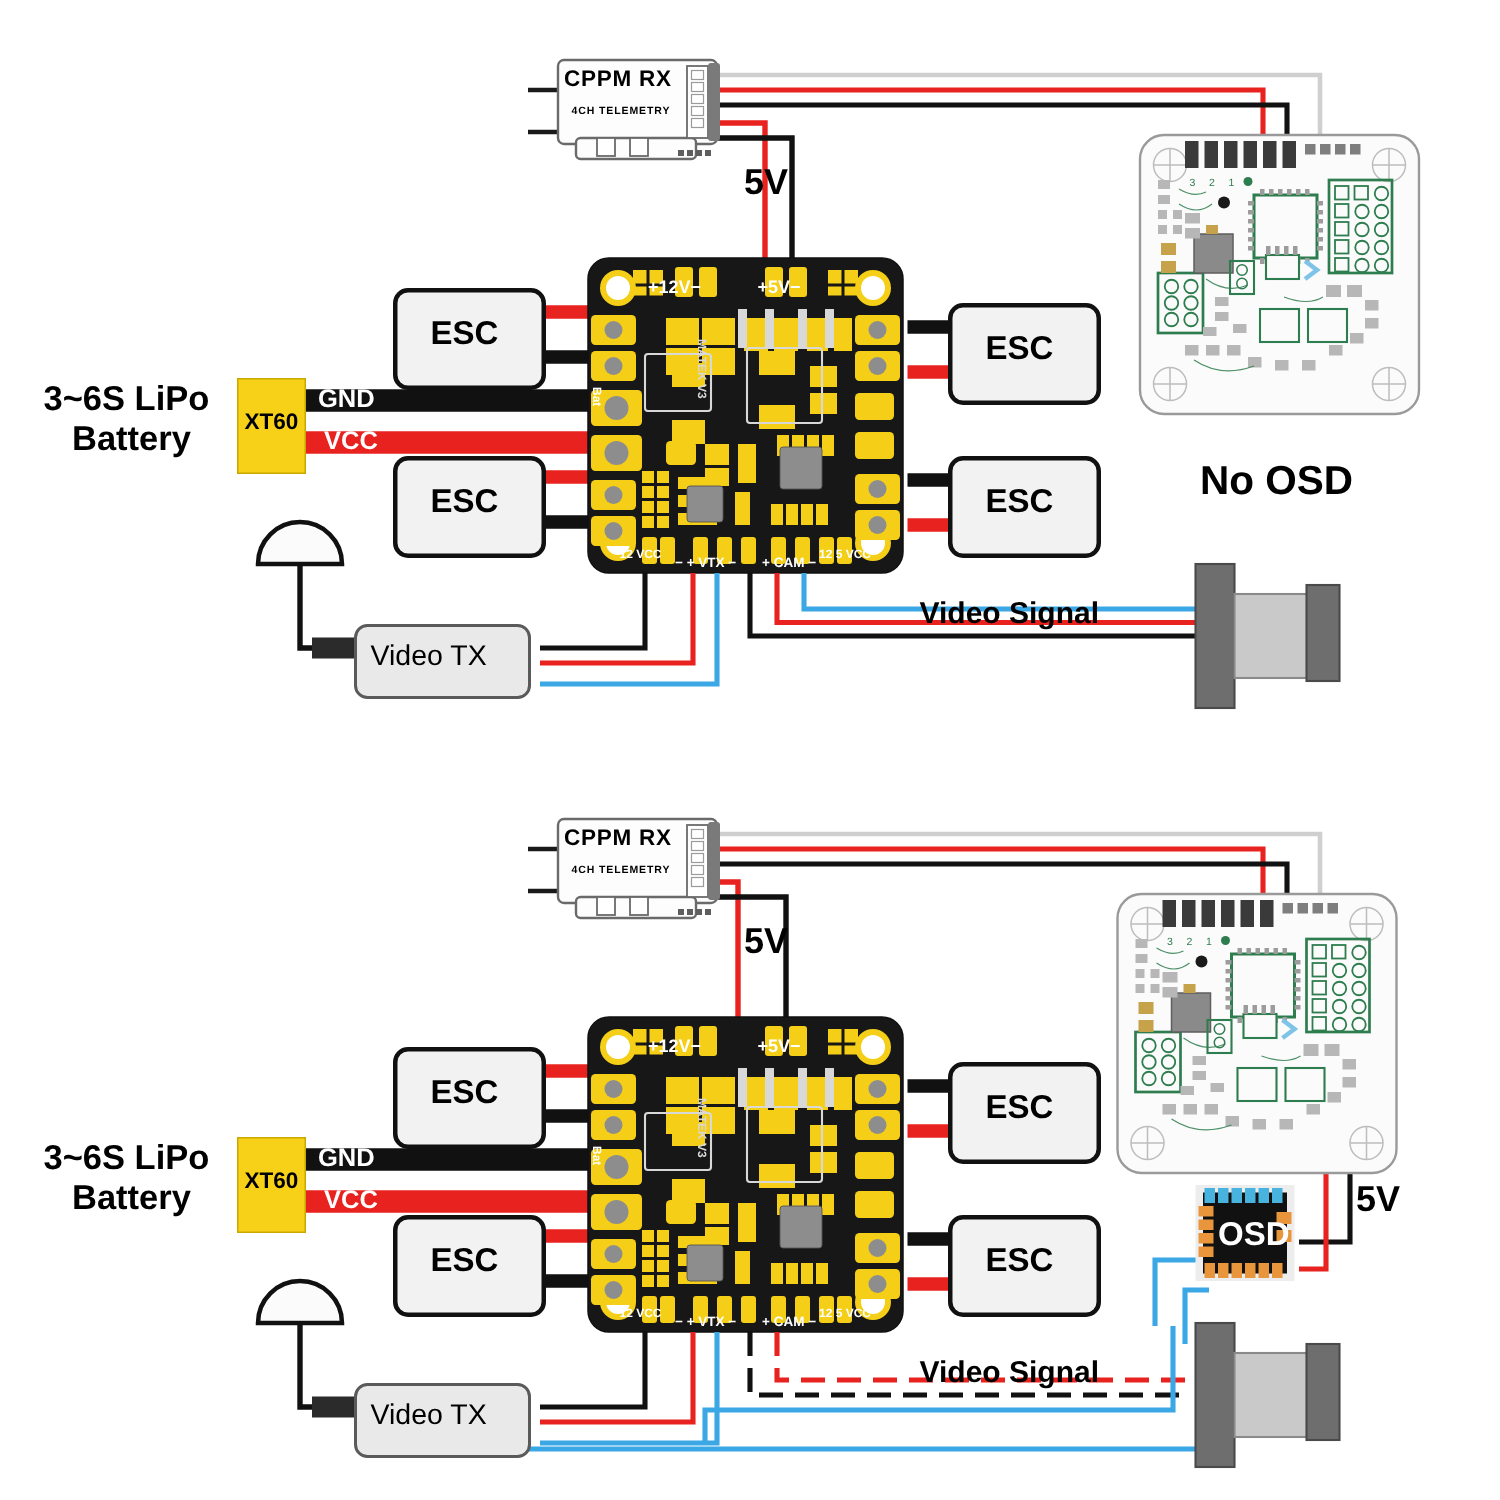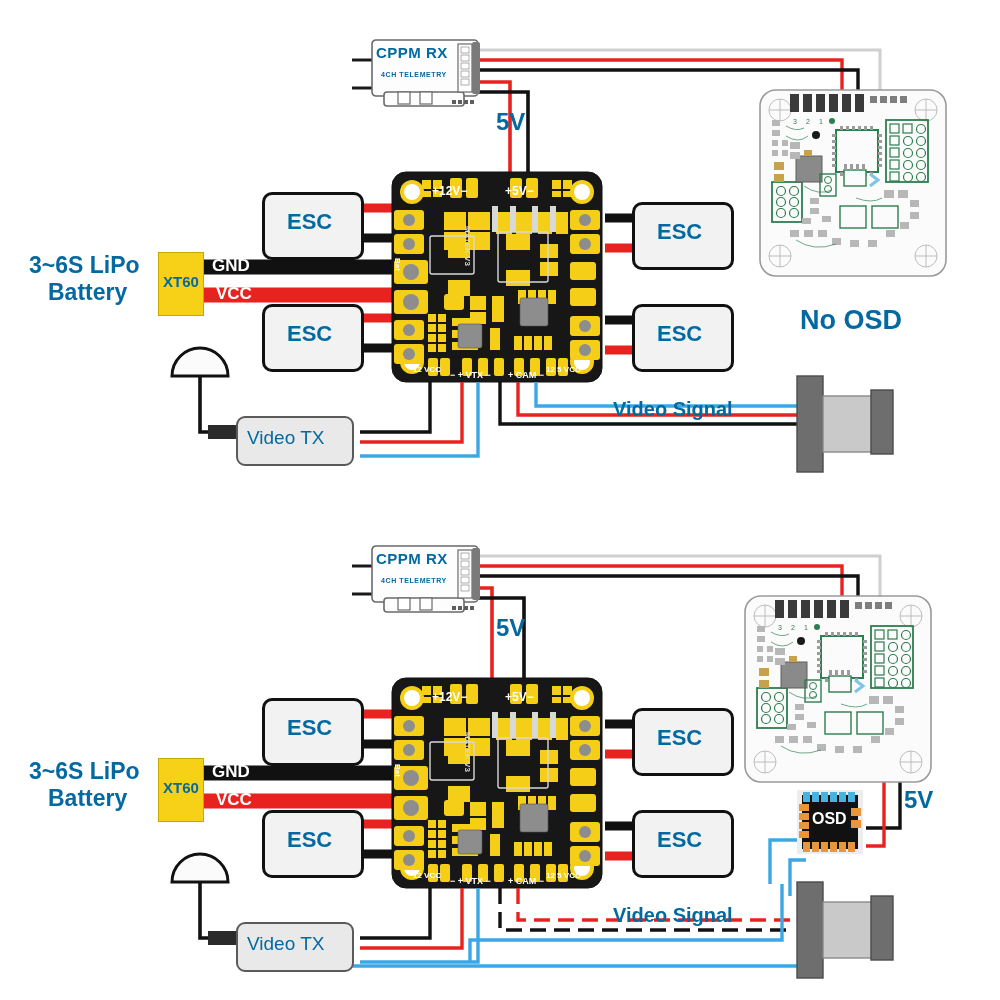--- a/index.html
+++ b/index.html
@@ -1,19 +1,19 @@
 <!DOCTYPE html>
 <html><head>
 <meta charset="utf-8">
 <style>
   html,body{margin:0;padding:0;background:#ffffff;}
   body{width:1000px;height:1000px;font-family:"Liberation Sans",sans-serif;position:relative;overflow:hidden;}
   #root{position:relative;width:1000px;height:1000px;}
   svg.layer{position:absolute;left:0;top:0;width:1000px;height:1000px;}
-  .lbl{position:absolute;font-family:"Liberation Sans",sans-serif;font-weight:bold;color:#0369a1;white-space:nowrap;}
+  .lbl{position:absolute;font-family:"Liberation Sans",sans-serif;font-weight:bold;color:#000000;white-space:nowrap;}
 </style>
 </head>
 <body>
 
 <div id="root">
 
 <svg class="layer" viewBox="0 0 1000 1000" xmlns="http://www.w3.org/2000/svg">
   <defs>
 
     <g id="pdb">
@@ -514,21 +514,21 @@
 <div style="position:absolute;left:632px;top:708px;width:96px;height:62px;background:#f2f2f2;border:3px solid #111;border-radius:10px;"></div>
 <div class="lbl" style="left:657px;top:725px;font-size:22px;">ESC</div>
 
 <div style="position:absolute;left:632px;top:810px;width:96px;height:62px;background:#f2f2f2;border:3px solid #111;border-radius:10px;"></div>
 <div class="lbl" style="left:657px;top:827px;font-size:22px;">ESC</div>
 
 <div style="position:absolute;left:236px;top:922px;width:114px;height:46px;background:#e9e9e9;border:2px solid #5a5a5a;border-radius:9px;"></div>
 <div class="lbl" style="left:247px;top:933px;font-size:19px;font-weight:normal;">Video TX</div>
 
 <div class="lbl" style="left:613px;top:904px;font-size:20px;">Video Signal</div>
-<div class="lbl" style="left:812px;top:810px;font-size:16px;color:#ffffff;">OSD</div>
+<div class="lbl" style="left:812px;top:810px;font-size:22px;color:#ffffff;">OSD</div>
 
 <div class="lbl" style="left:432px;top:690px;font-size:12px;color:#ffffff;">+12V−</div>
 <div class="lbl" style="left:505px;top:690px;font-size:12px;color:#ffffff;">+5V−</div>
 <div class="lbl" style="left:472px;top:732px;font-size:8px;color:#d8d8d8;transform:rotate(90deg);transform-origin:left top;">MATEK  V3</div>
 <div class="lbl" style="left:413px;top:871px;font-size:8px;color:#ffffff;">12 VCC</div>
 <div class="lbl" style="left:450px;top:876px;font-size:9px;color:#ffffff;">− + VTX −</div>
 <div class="lbl" style="left:508px;top:876px;font-size:9px;color:#ffffff;">+ CAM −</div>
 <div class="lbl" style="left:546px;top:871px;font-size:8px;color:#ffffff;">12 5 VCC</div>
 <div class="lbl" style="left:402px;top:764px;font-size:8px;color:#ffffff;transform:rotate(90deg);transform-origin:left top;">Bat</div>
 

